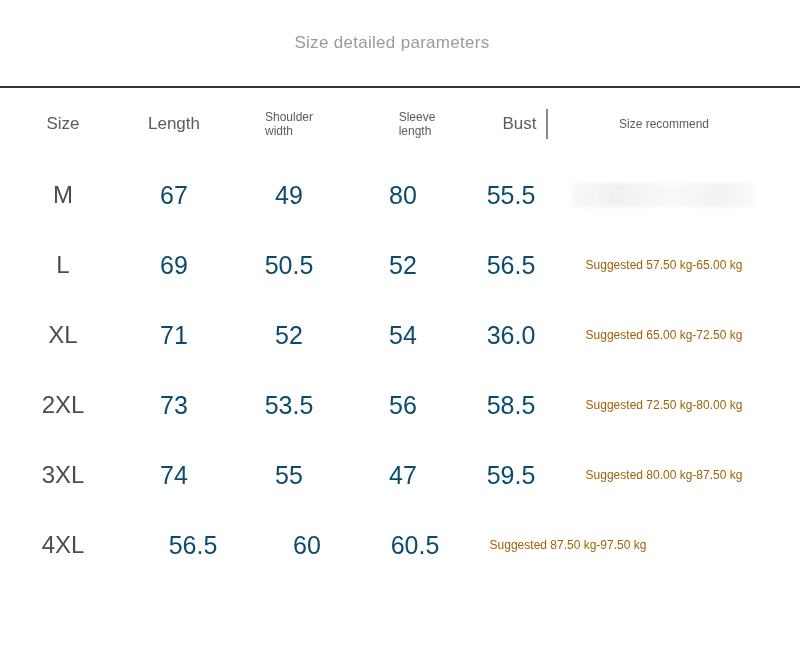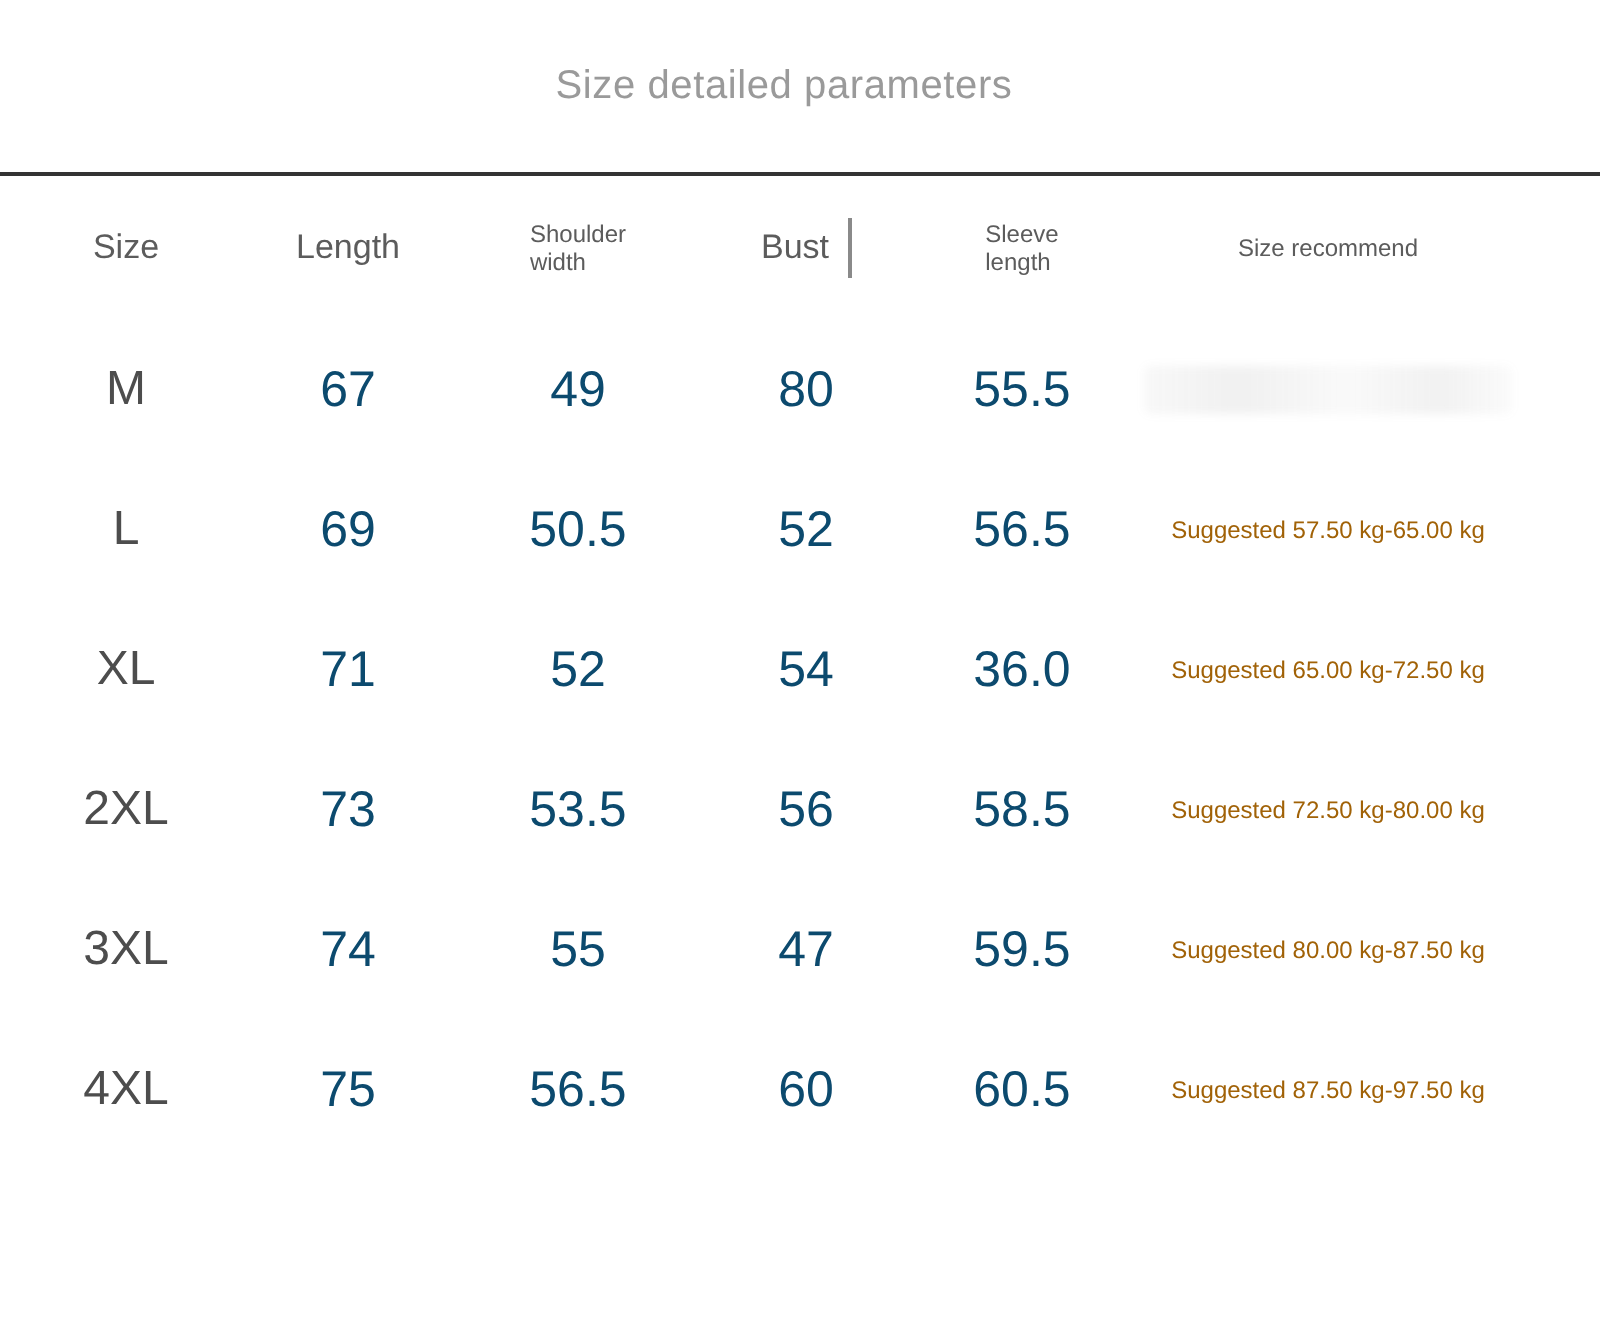--- a/index.html
+++ b/index.html
@@ -12,21 +12,21 @@
     overflow: hidden;
   }
   .titlebar {
     height: 86px;
     display: flex;
     align-items: center;
     justify-content: center;
   }
   .page-title {
     color: #9a9a9a;
-    font-size: 20px;
+    font-size: 17px;
     letter-spacing: 0.3px;
     transform: translateX(-8px);
   }
   .top-rule {
     height: 2px;
     background: #333333;
     width: 100%;
   }
   .trow {
     display: flex;
@@ -109,27 +109,27 @@
       <div class="cell c1">
         <span class="hdr-lg">Size</span>
       </div>
       <div class="cell c2">
         <span class="hdr-lg">Length</span>
       </div>
       <div class="cell c3">
         <span class="hdr-sm">Shoulder
 width</span>
       </div>
+      <div class="cell c5">
+        <span class="hdr-sm">Sleeve
+length</span>
+      </div>
       <div class="cell c4">
         <span class="hdr-lg">Bust</span>
         <span class="caret-artifact"></span>
-      </div>
-      <div class="cell c5">
-        <span class="hdr-sm">Sleeve
-length</span>
       </div>
       <div class="cell c6">
         <span class="hdr-sm center">Size recommend</span>
       </div>
     </div>
 
     <div class="trow">
       <div class="cell c1 size-label">M</div>
       <div class="cell c2 value">67</div>
       <div class="cell c3 value">49</div>
@@ -171,21 +171,20 @@
       <div class="cell c1 size-label">3XL</div>
       <div class="cell c2 value">74</div>
       <div class="cell c3 value">55</div>
       <div class="cell c4 value">47</div>
       <div class="cell c5 value">59.5</div>
       <div class="cell c6 recommend">Suggested 80.00 kg-87.50 kg</div>
     </div>
 
     <div class="trow">
       <div class="cell c1 size-label">4XL</div>
-      <div class="cell c2 value">75</div>
       <div class="cell c3 value">56.5</div>
       <div class="cell c4 value">60</div>
       <div class="cell c5 value">60.5</div>
       <div class="cell c6 recommend">Suggested 87.50 kg-97.50 kg</div>
     </div>
 
   </div>
 </div>
 
 </body></html>

